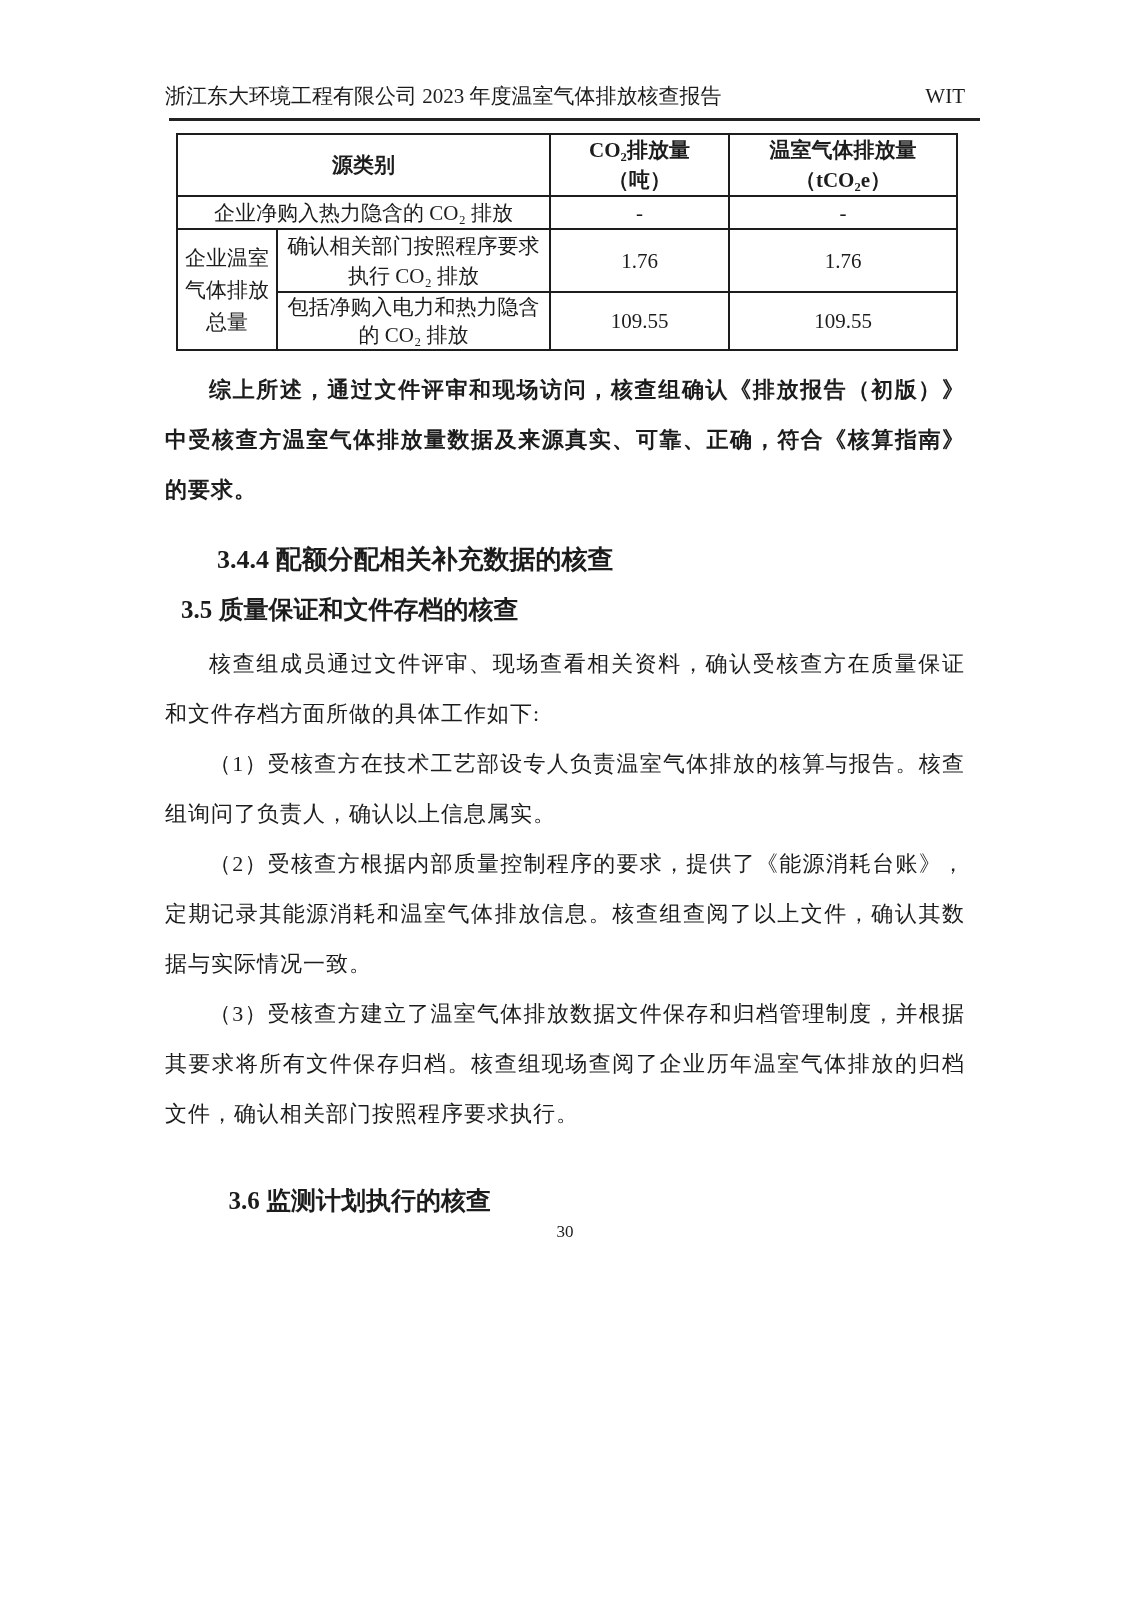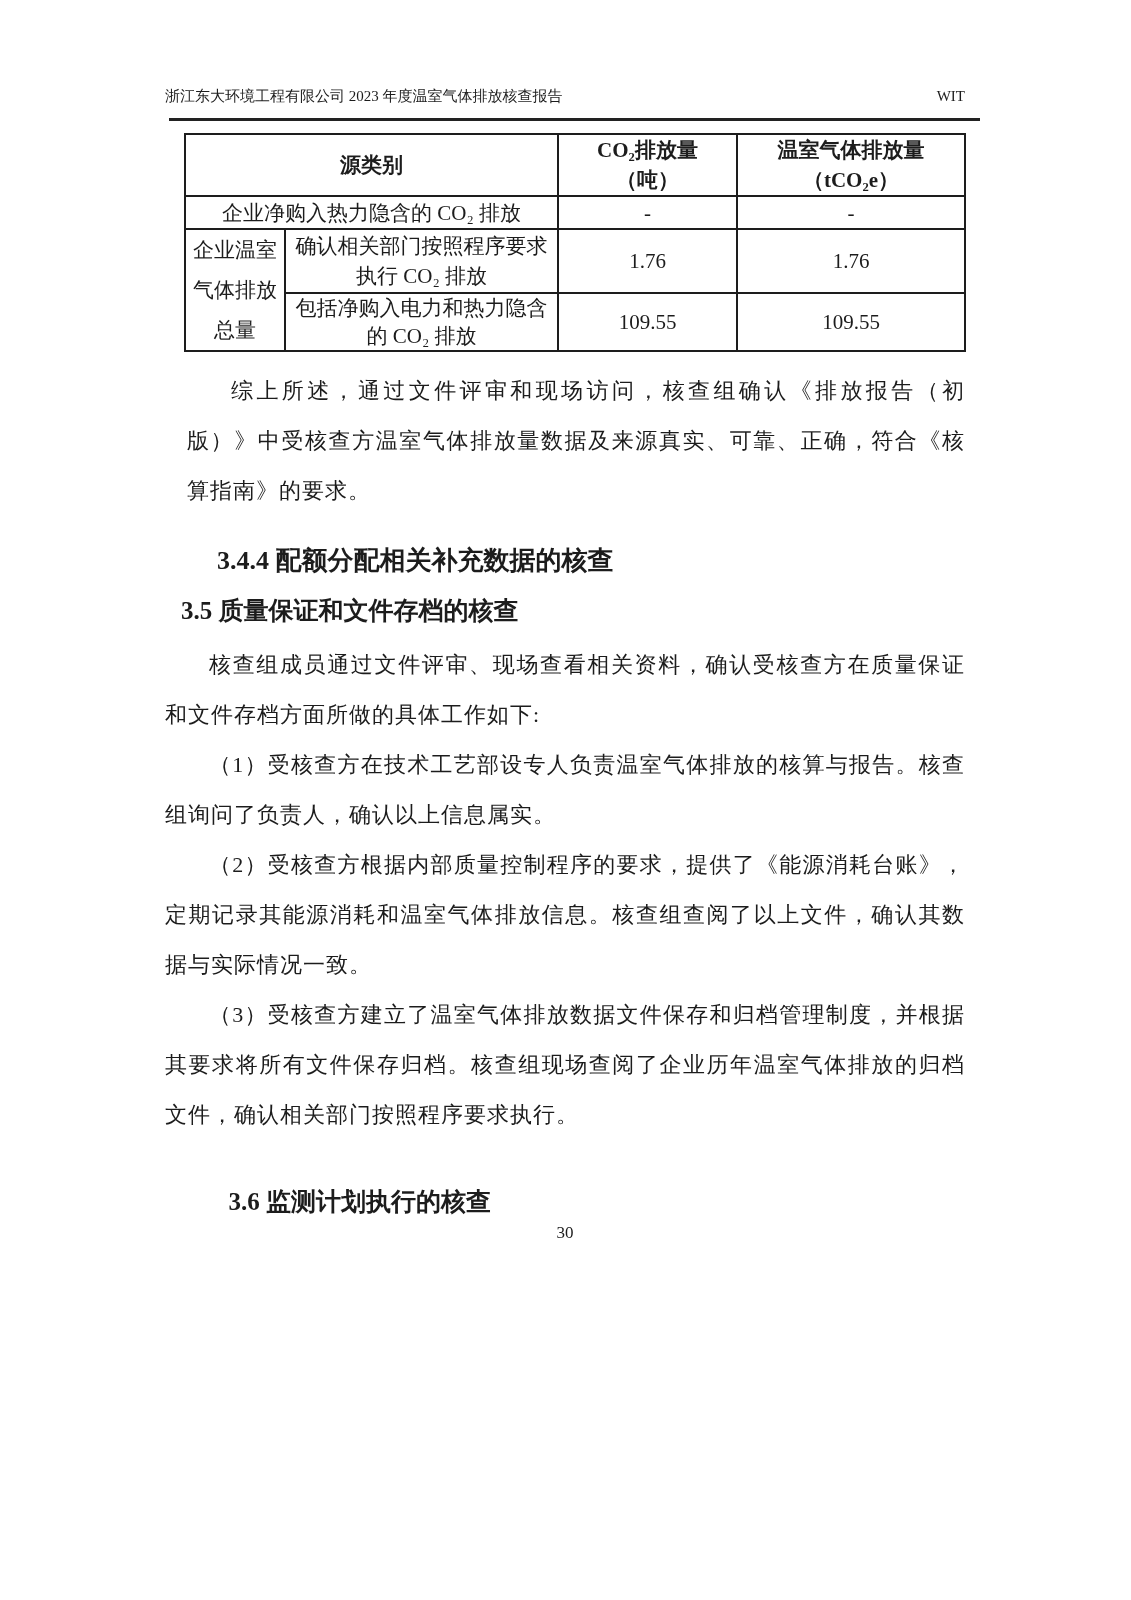--- a/index.html
+++ b/index.html
@@ -8,50 +8,50 @@
     background: #ffffff;
     color: #1c1c1c;
     font-family: "Liberation Serif", "DejaVu Serif", serif;
     overflow: hidden;
   }
   .page { padding: 0 166px 0 165px; }
 
   
   .header {
     display: flex; justify-content: space-between; align-items: flex-end;
-    padding-top: 86px; font-size: 15px; line-height: 21px;
+    padding-top: 86px; font-size: 21px; line-height: 21px;
   }
   .header-rule {
     height: 3px; background: #222;
     margin: 11px -15px 0 4px;
   }
 
   
   table.vtable {
     border-collapse: collapse; table-layout: fixed;
-    width: 780px; margin: 12px 0 0 19px;
+    width: 780px; margin: 12px 0 0 11px;
   }
   .vtable th, .vtable td {
     border: 2px solid #1d1d1d;
     text-align: center; vertical-align: middle;
     font-size: 21px; line-height: 30px; padding: 0;
     overflow: hidden;
   }
   .vtable th { font-weight: bold; white-space: pre-line; height: 60px; }
   .vtable tr.r1 td { height: 31px; }
   .vtable tr.r2 td { height: 61px; }
   .vtable tr.r3 td { height: 56px; line-height: 28px; }
-  .vtable td.groupcell { padding: 0 2px; line-height: 40px; }
+  .vtable td.groupcell { padding: 0 2px; line-height: 32px; }
 
   
   .para {
     font-size: 22px; line-height: 50px; letter-spacing: 1px;
     text-align: justify; text-indent: 2em; margin: 0;
   }
-  .para.emphasis { font-weight: 400; margin-top: 14px; margin-left: 22px; }
+  .para.emphasis { font-weight: 700; margin-top: 14px; }
   .h-sub {
     font-size: 26px; font-weight: bold; line-height: 34px;
     text-indent: 2em; margin: 28px 0 0 0;
   }
   .h-main {
     font-size: 25px; font-weight: bold; line-height: 38px;
     margin: 14px 0 0 16px;
   }
   .h-main.indent { text-indent: 1.9em; margin-top: 42px; line-height: 40px; font-family: Liberation Serif, serif; }
   .mt18 { margin-top: 18px; }

